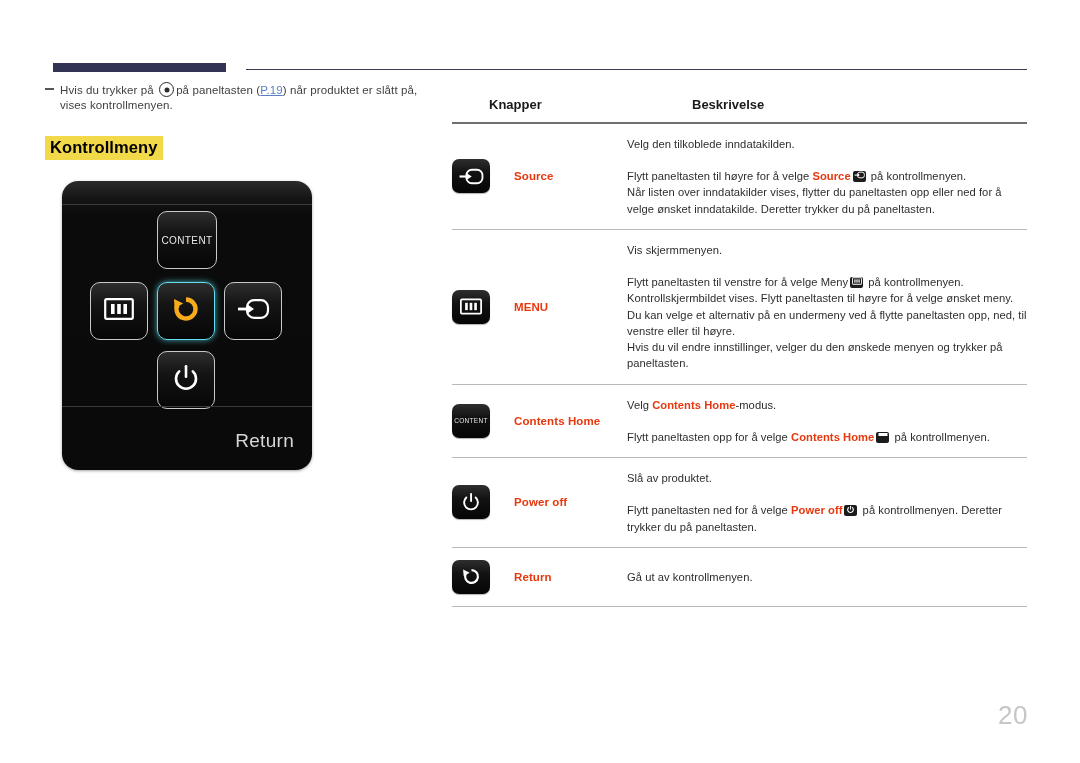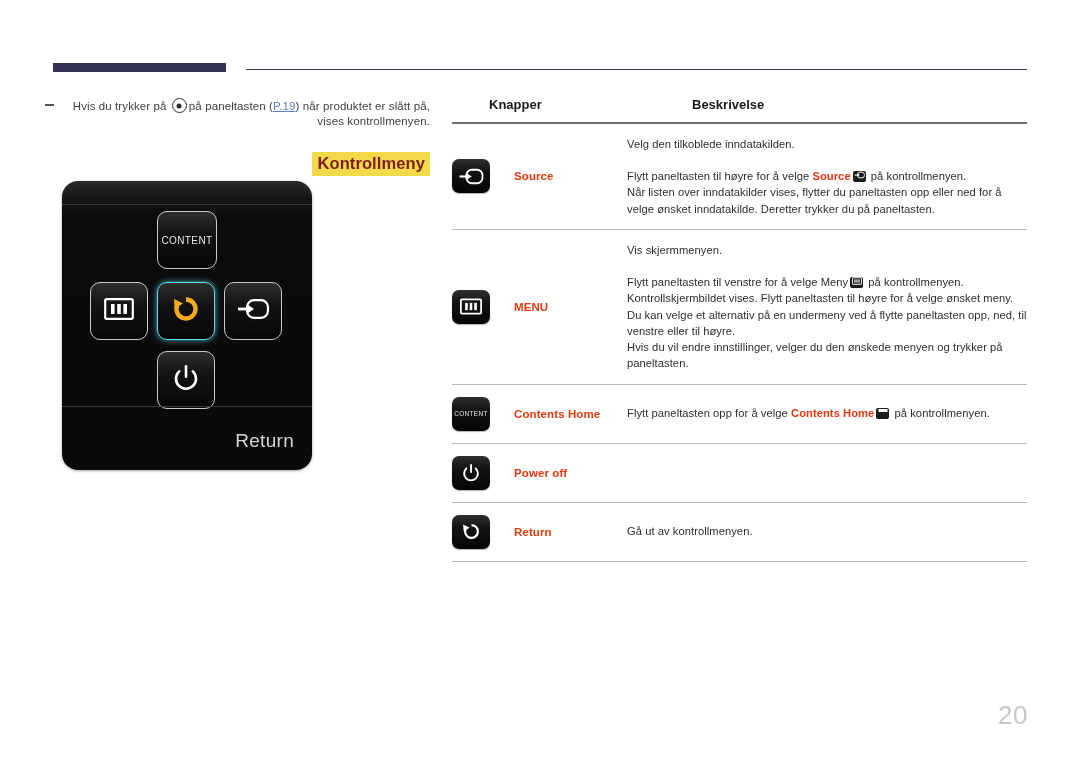--- a/index.html
+++ b/index.html
@@ -39,23 +39,22 @@
     top: 6px;
     width: 781px;
     height: 1px;
     background: #3a3a55;
   }
 
   
   .left-col {
     position: absolute;
     left: 45px;
-    top: 98px;
+    top: 82px;
     width: 385px;
-    text-align: right;
   }
   .note {
     position: relative;
     padding-left: 15px;
     font-size: 11.5px;
     line-height: 1.33;
     color: #3f3f3f;
     letter-spacing: .1px;
   }
   .note .dash {
@@ -89,21 +88,21 @@
   }
   .note a.pagelink {
     color: #5b7fc7;
     text-decoration: underline;
   }
 
   .section-title {
     margin-top: 22px;
     display: inline-block;
     background: #f2d949;
-    color: #7f1d1d;
+    color: #000000;
     font-size: 16.5px;
     font-weight: bold;
     padding: 2px 5px 3px 5px;
     letter-spacing: .1px;
   }
 
   
   .osd {
     position: absolute;
     left: 62px;
@@ -389,36 +388,44 @@
   </div>
 
   <div class="row">
     <div class="cell-icon">
       <div class="btn-icon content-style">
         <span class="label">CONTENT</span>
       </div>
     </div>
     <div class="cell-name">Contents Home</div>
     <div class="cell-desc">
+      <p><span>Velg </span><b>Contents Home</b><span>-modus.</span></p>
       <p><span>Flytt paneltasten opp for å velge </span><b>Contents Home</b><span class="mini"><svg width="10" height="5" viewBox="0 0 20 10">
               <rect x="1" y="2" width="18" height="6" fill="#ffffff"></rect>
             </svg></span><span> på kontrollmenyen.</span></p>
     </div>
   </div>
 
   <div class="row">
     <div class="cell-icon">
       <div class="btn-icon">
         <svg width="22" height="22" viewBox="0 0 32 32">
           <path d="M9.2 9.4 A10 10 0 1 0 22.8 9.4" fill="none" stroke="#ffffff" stroke-width="2.8" stroke-linecap="round"></path>
           <rect x="14.7" y="3" width="2.8" height="13" rx="1.2" fill="#ffffff"></rect>
         </svg>
       </div>
     </div>
     <div class="cell-name">Power off</div>
+    <div class="cell-desc">
+      <p>Slå av produktet.</p>
+      <p><span>Flytt paneltasten ned for å velge </span><b>Power off</b><span class="mini"><svg width="9" height="9" viewBox="0 0 32 32">
+              <path d="M9.2 9.4 A10 10 0 1 0 22.8 9.4" fill="none" stroke="#ffffff" stroke-width="4" stroke-linecap="round"></path>
+              <rect x="14.4" y="3" width="3.4" height="13" rx="1.2" fill="#ffffff"></rect>
+            </svg></span><span> på kontrollmenyen. Deretter trykker du på paneltasten.</span></p>
+    </div>
   </div>
 
   <div class="row">
     <div class="cell-icon">
       <div class="btn-icon">
         <svg width="23" height="23" viewBox="0 0 34 34">
           <path d="M17 7.5 A9.5 9.5 0 1 1 8.6 12.6" fill="none" stroke="#ffffff" stroke-width="3.2"></path>
           <polygon points="4.6,6.6 14.4,11.3 5.4,16.4" fill="#ffffff"></polygon>
         </svg>
       </div>

